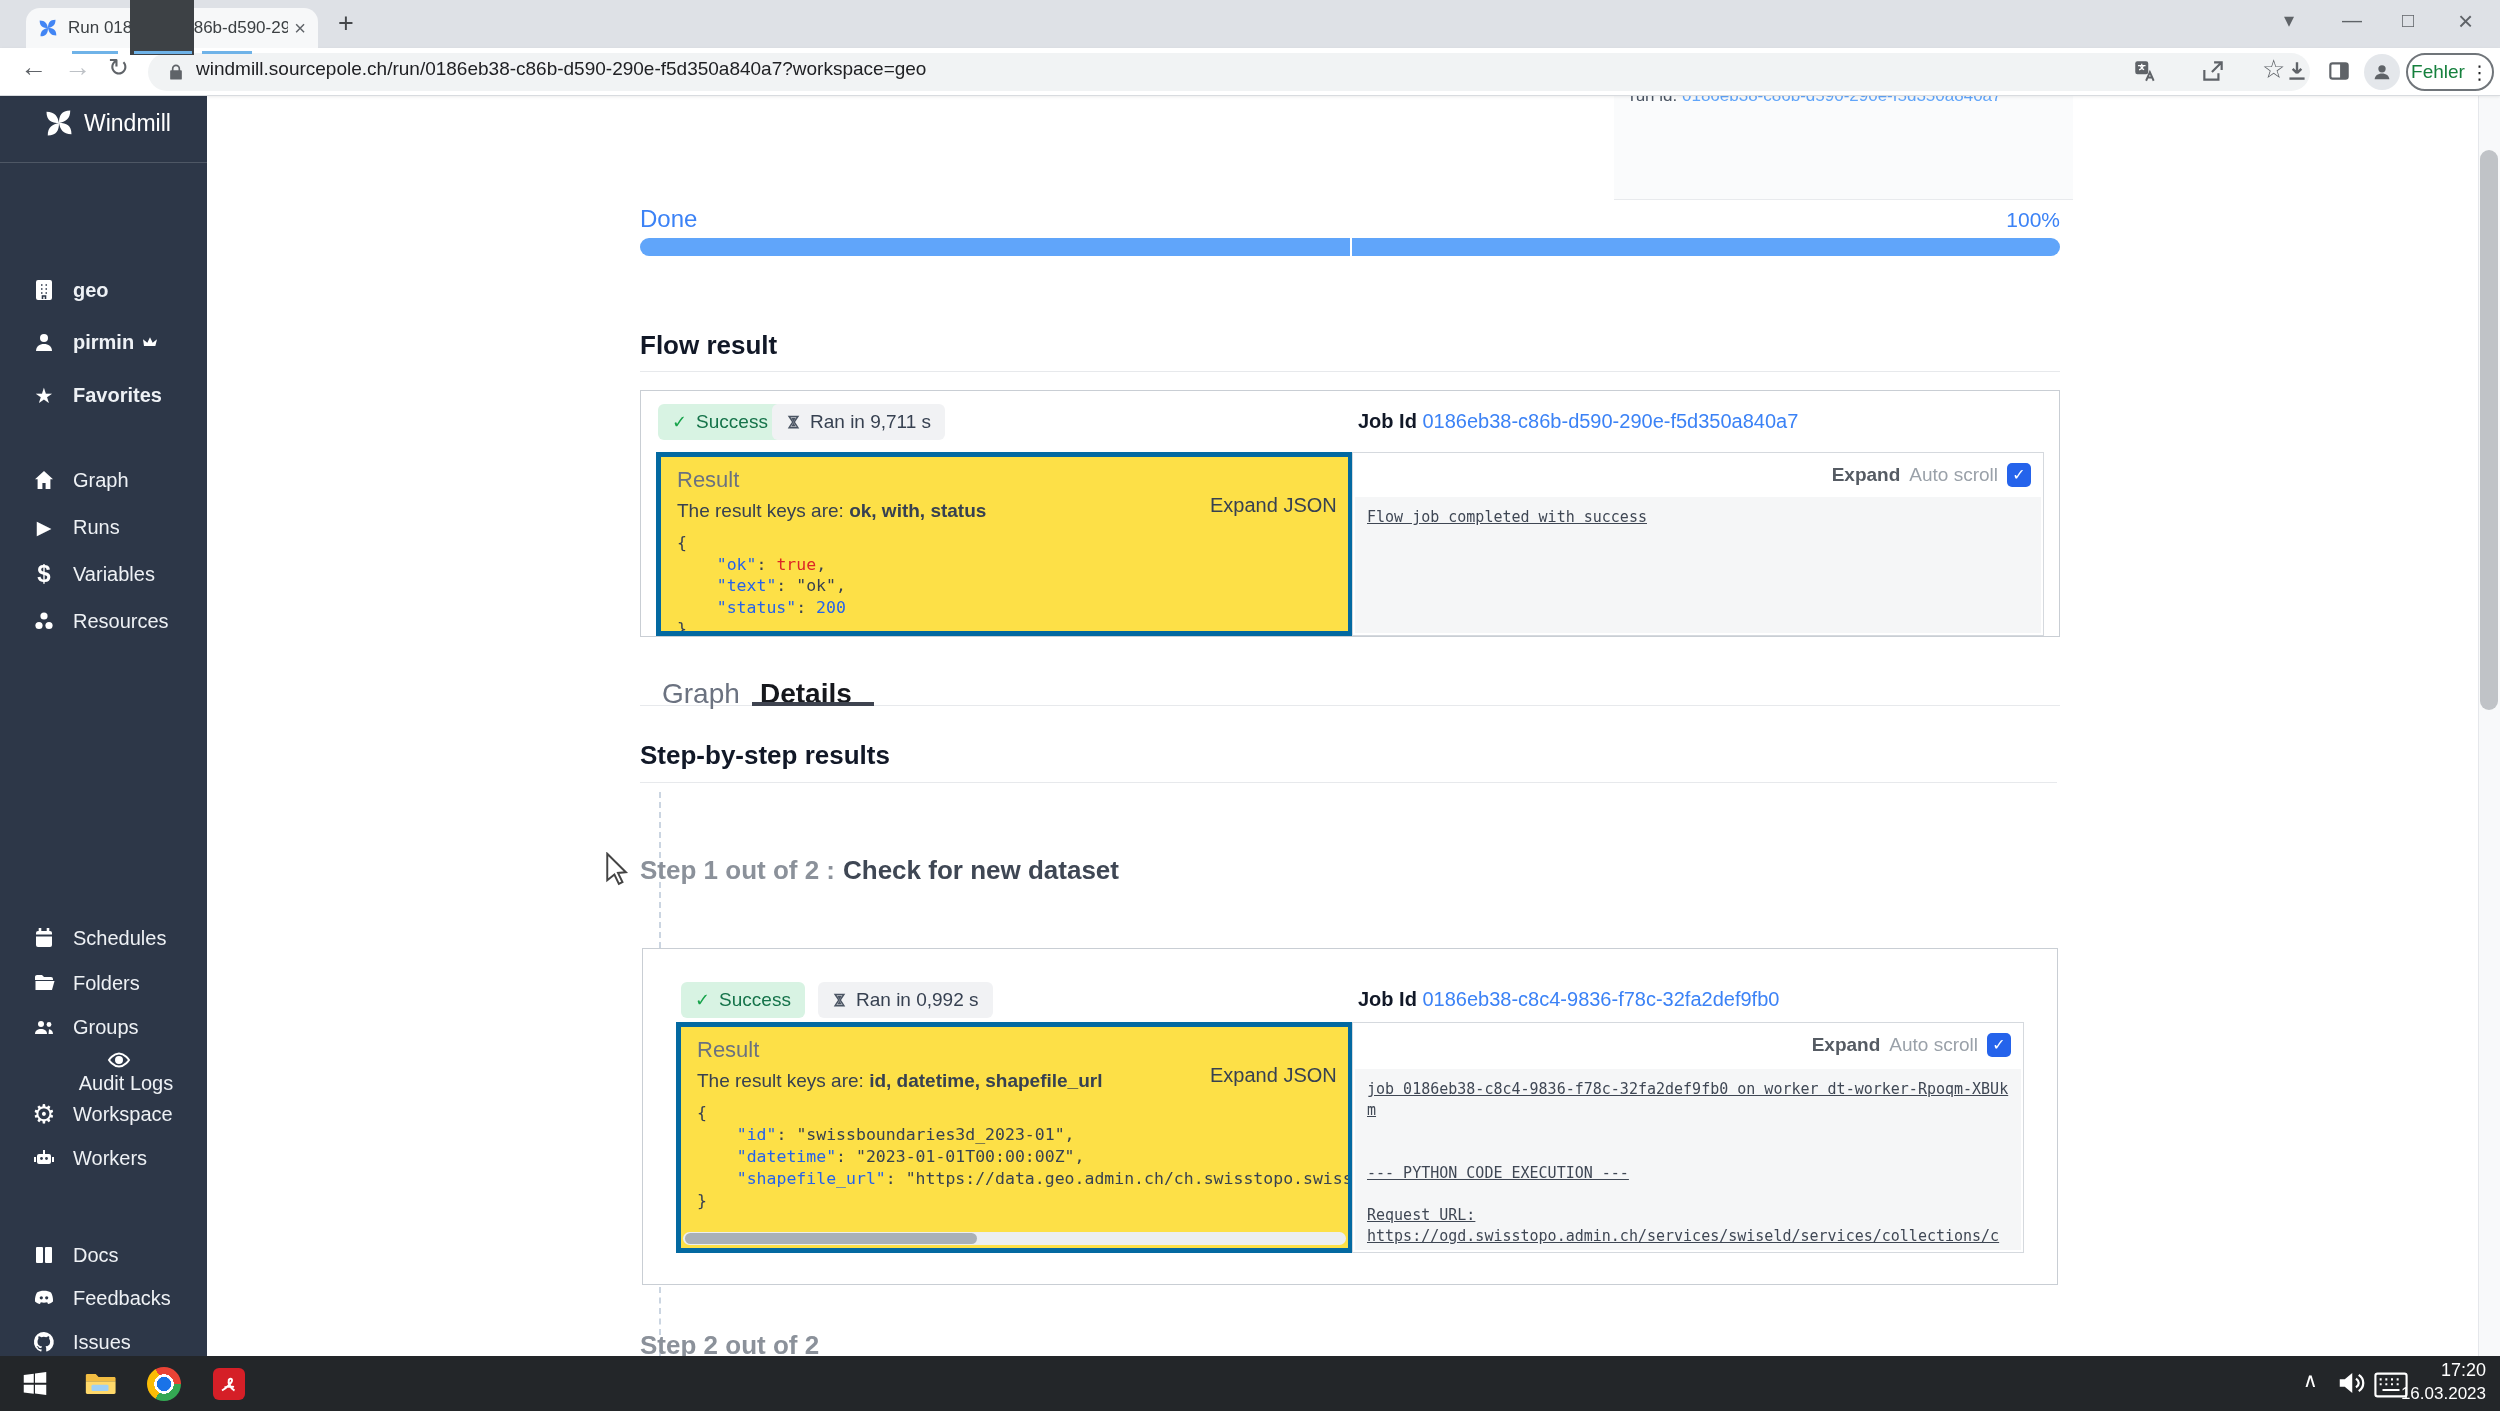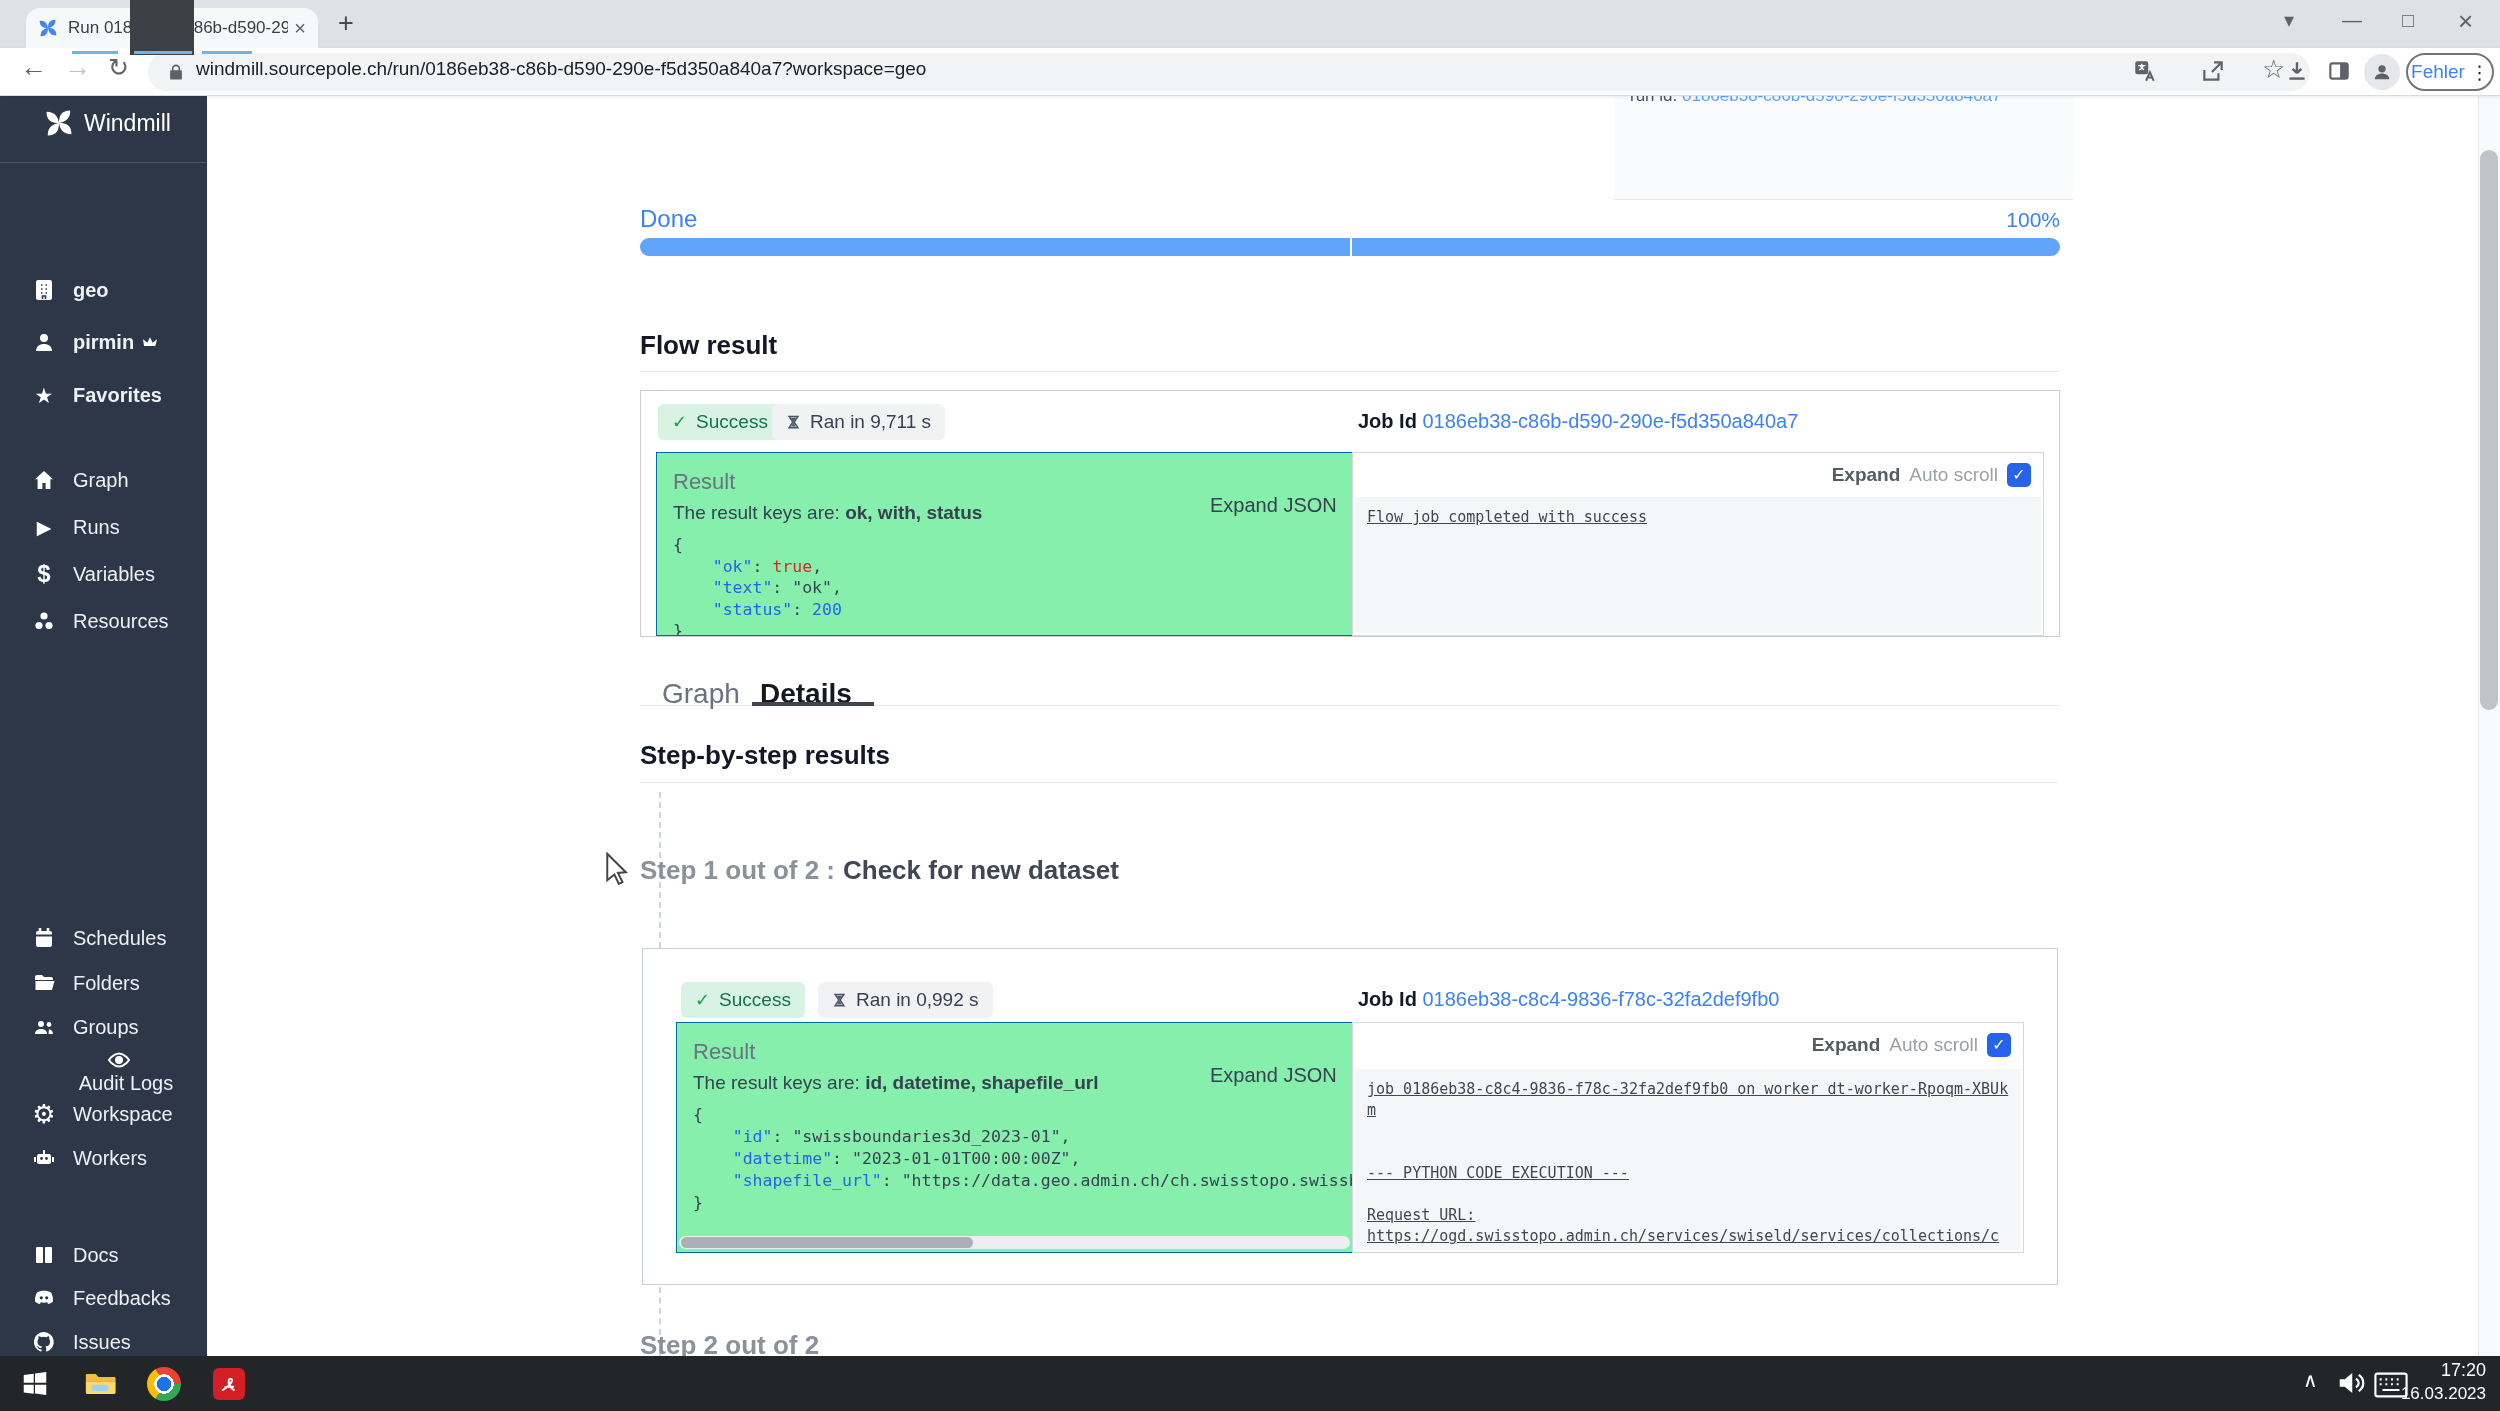--- a/index.html
+++ b/index.html
@@ -17,21 +17,21 @@
   .newtab{left:338px;top:10px;font-size:27px;color:#45484b;z-index:21;}
   .winctl{top:10px;font-size:20px;color:#5f6368;z-index:21;}
   .toolbar{left:0;top:48px;width:2500px;height:48px;background:#fff;border-bottom:1px solid #d8dbdf;
            z-index:20;box-shadow:0 1px 3px rgba(0,0,0,.08);}
   .navbtn{top:54px;font-size:27px;color:#5f6368;z-index:21;}
   .navbtn.dis{color:#bdc1c6;}
   .omnibox{left:148px;top:53px;width:2162px;height:38px;background:#f1f3f4;border-radius:19px;z-index:21;}
   .urltext{left:196px;top:58px;font-size:19px;color:#202124;z-index:22;white-space:nowrap;}
   .fehler{left:2406px;top:53px;width:88px;height:38px;border:2px solid #70757a;border-radius:19px;
           display:flex;align-items:center;justify-content:center;gap:5px;z-index:22;background:#fff;}
-  .fehler span.lbl{font-size:19px;color:#3b82f6;}
+  .fehler span.lbl{font-size:19px;color:#15803d;}
   .fehler span.dots{font-size:19px;color:#202124;}
   .avatar{left:2364px;top:54px;width:36px;height:36px;border-radius:50%;background:#e4e7eb;z-index:22;
           display:flex;align-items:center;justify-content:center;}
 
   
   .sidebar{left:0;top:96px;width:207px;height:1260px;background:#2d3748;z-index:10;}
   .sb-row{position:absolute;left:0;width:207px;height:44px;display:flex;align-items:center;padding-left:30px;box-sizing:border-box;}
   .sb-ic{width:28px;display:flex;justify-content:center;align-items:center;flex:none;}
   .sb-lbl{color:#eef1f5;font-size:20px;font-weight:500;margin-left:15px;white-space:nowrap;}
   .sb-lbl.b{font-weight:700;}
@@ -51,21 +51,21 @@
   .divl{height:1px;background:#e7e9ec;z-index:1;}
   .panel{background:#fff;border:1.5px solid #c9ced4;z-index:2;}
   .badge{position:absolute;height:36px;display:inline-flex;align-items:center;gap:9px;padding:0 14px;
          border-radius:6px;font-size:19px;z-index:3;}
   .badge.ok{background:#d8f3e3;color:#15734a;}
   .badge.ok .chk{color:#16a34a;font-size:18px;}
   .badge.gray{background:#f1f2f4;color:#374151;}
   .job{font-size:20px;z-index:3;white-space:nowrap;}
   .job .jl{font-weight:700;color:#111827;}
   .job a{color:#3b82f6;text-decoration:none;}
-  .result-card{background:#86efac;border:1px solid #0369a1;padding:16px 16px;z-index:3;overflow:hidden;}
+  .result-card{background:#fde047;border:5px solid #0369a1;padding:10px 16px;z-index:3;overflow:hidden;}
   .result-title{color:#6b7280;font-size:22px;}
   .result-keys{margin-top:7px;font-size:19px;color:#374151;}
   .result-keys b{font-weight:700;}
   .expand-json{position:absolute;font-size:20px;color:#374151;z-index:4;}
   .code{margin-top:10px;font-family:"DejaVu Sans Mono",monospace;font-size:16.5px;line-height:21.5px;
         white-space:pre;color:#374151;}
   .tk-p{color:#374151;} .tk-k{color:#2563eb;} .tk-s{color:#374151;} .tk-b{color:#dc2626;} .tk-n{color:#2563eb;}
   .log-box{background:#fff;border:1px solid #d5d9de;z-index:3;}
   .log-head{position:absolute;top:10px;right:12px;display:flex;align-items:center;gap:9px;}
   .log-head .ex{font-size:19px;font-weight:700;color:#555b63;}

